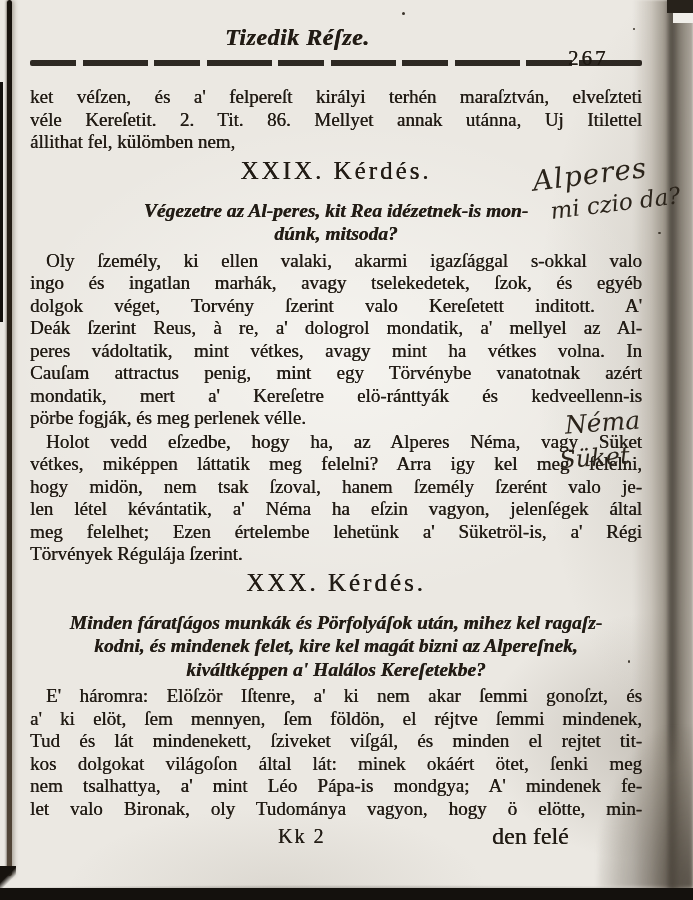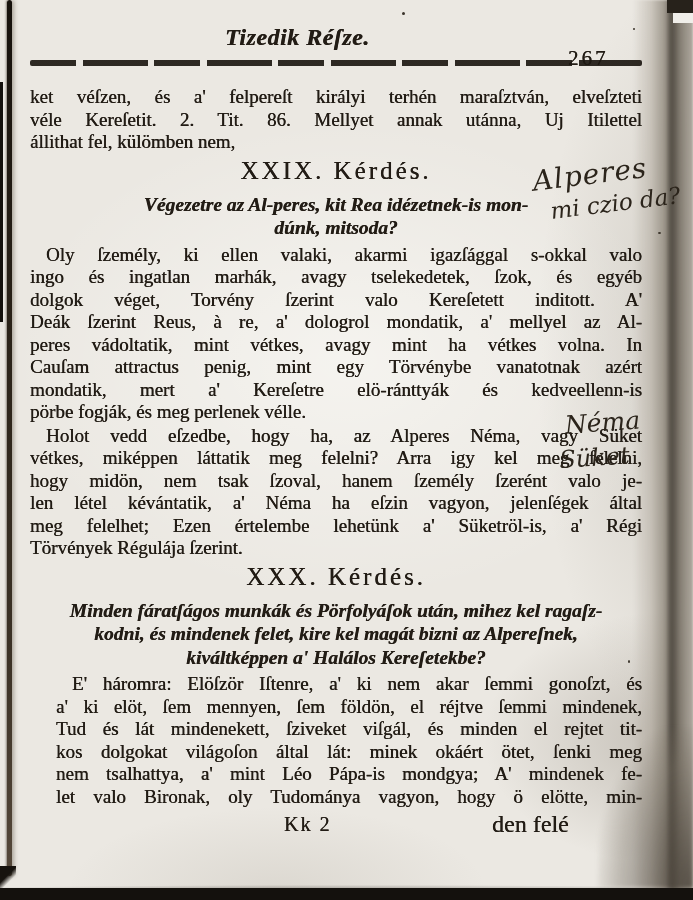--- a/index.html
+++ b/index.html
@@ -92,27 +92,27 @@
   .line {
     font-size:19px; line-height:22.5px; white-space:nowrap;
     text-align:justify; text-align-last:justify;
   }
   .line.short { text-align:left; text-align-last:left; white-space:normal; }
   .indent { padding-left:16px; }
   .q-heading {
     margin-top:3px; height:30px;
     font-size:25px; letter-spacing:3px; text-align:center;
   }
-  .question { margin-top:6px; }
+  .question { margin-top:12px; }
   .q-line {
     font-style:italic; font-weight:600; font-size:19.5px; line-height:23.5px;
     text-align:center;
   }
   .footer { position:relative; height:30px; margin-top:3px; }
-  .signature { position:absolute; left:254px; top:2px; font-size:20px; letter-spacing:2px; }
+  .signature { position:absolute; left:248px; top:2px; font-size:20px; letter-spacing:2px; }
   .catchword { position:absolute; left:462px; top:0; font-size:24px; }
   
   .margin-note { position:absolute; color:#2b241b; font-style:italic; z-index:5; }
   .hand { font-family:"DejaVu Serif","Liberation Serif",serif; font-style:italic; }
   .note1 { left:534px; top:156px; transform:rotate(-7deg); }
   .note1 .hl1 { font-size:28px; letter-spacing:1px; }
   .note1 .hl2 { font-size:23px; margin-left:14px; margin-top:2px; }
   .note2 { left:566px; top:408px; transform:rotate(-4deg); }
   .note2 .hl1 { font-size:25px; }
   .note2 .hl2 { font-size:24px; margin-left:-8px; margin-top:6px; }
@@ -186,21 +186,21 @@
     </div>
 
     <div class="q-heading ink">XXX. Kérdés.</div>
 
     <div class="question">
       <div class="q-line ink">Minden fáratſágos munkák és Pörfolyáſok után, mihez kel ragaſz-</div>
       <div class="q-line ink">kodni, és mindenek felet, kire kel magát bizni az Alpereſnek,</div>
       <div class="q-line ink">kiváltképpen a' Halálos Kereſetekbe?</div>
     </div>
 
-    <div class="body-block" style="margin-top:4px;margin-left:26px;">
+    <div class="body-block" style="margin-top:4px;">
       <div class="line indent ink">E' háromra: Elöſzör Iſtenre, a' ki nem akar ſemmi gonoſzt, és</div>
       <div class="line ink">a' ki elöt, ſem mennyen, ſem földön, el réjtve ſemmi mindenek,</div>
       <div class="line ink">Tud és lát mindenekett, ſziveket viſgál, és minden el rejtet tit-</div>
       <div class="line ink">kos dolgokat világoſon által lát: minek okáért ötet, ſenki meg</div>
       <div class="line ink">nem tsalhattya, a' mint Léo Pápa-is mondgya; A' mindenek fe-</div>
       <div class="line ink">let valo Bironak, oly Tudománya vagyon, hogy ö elötte, min-</div>
     </div>
 
     <div class="footer">
       <div class="signature ink">Kk 2</div>

